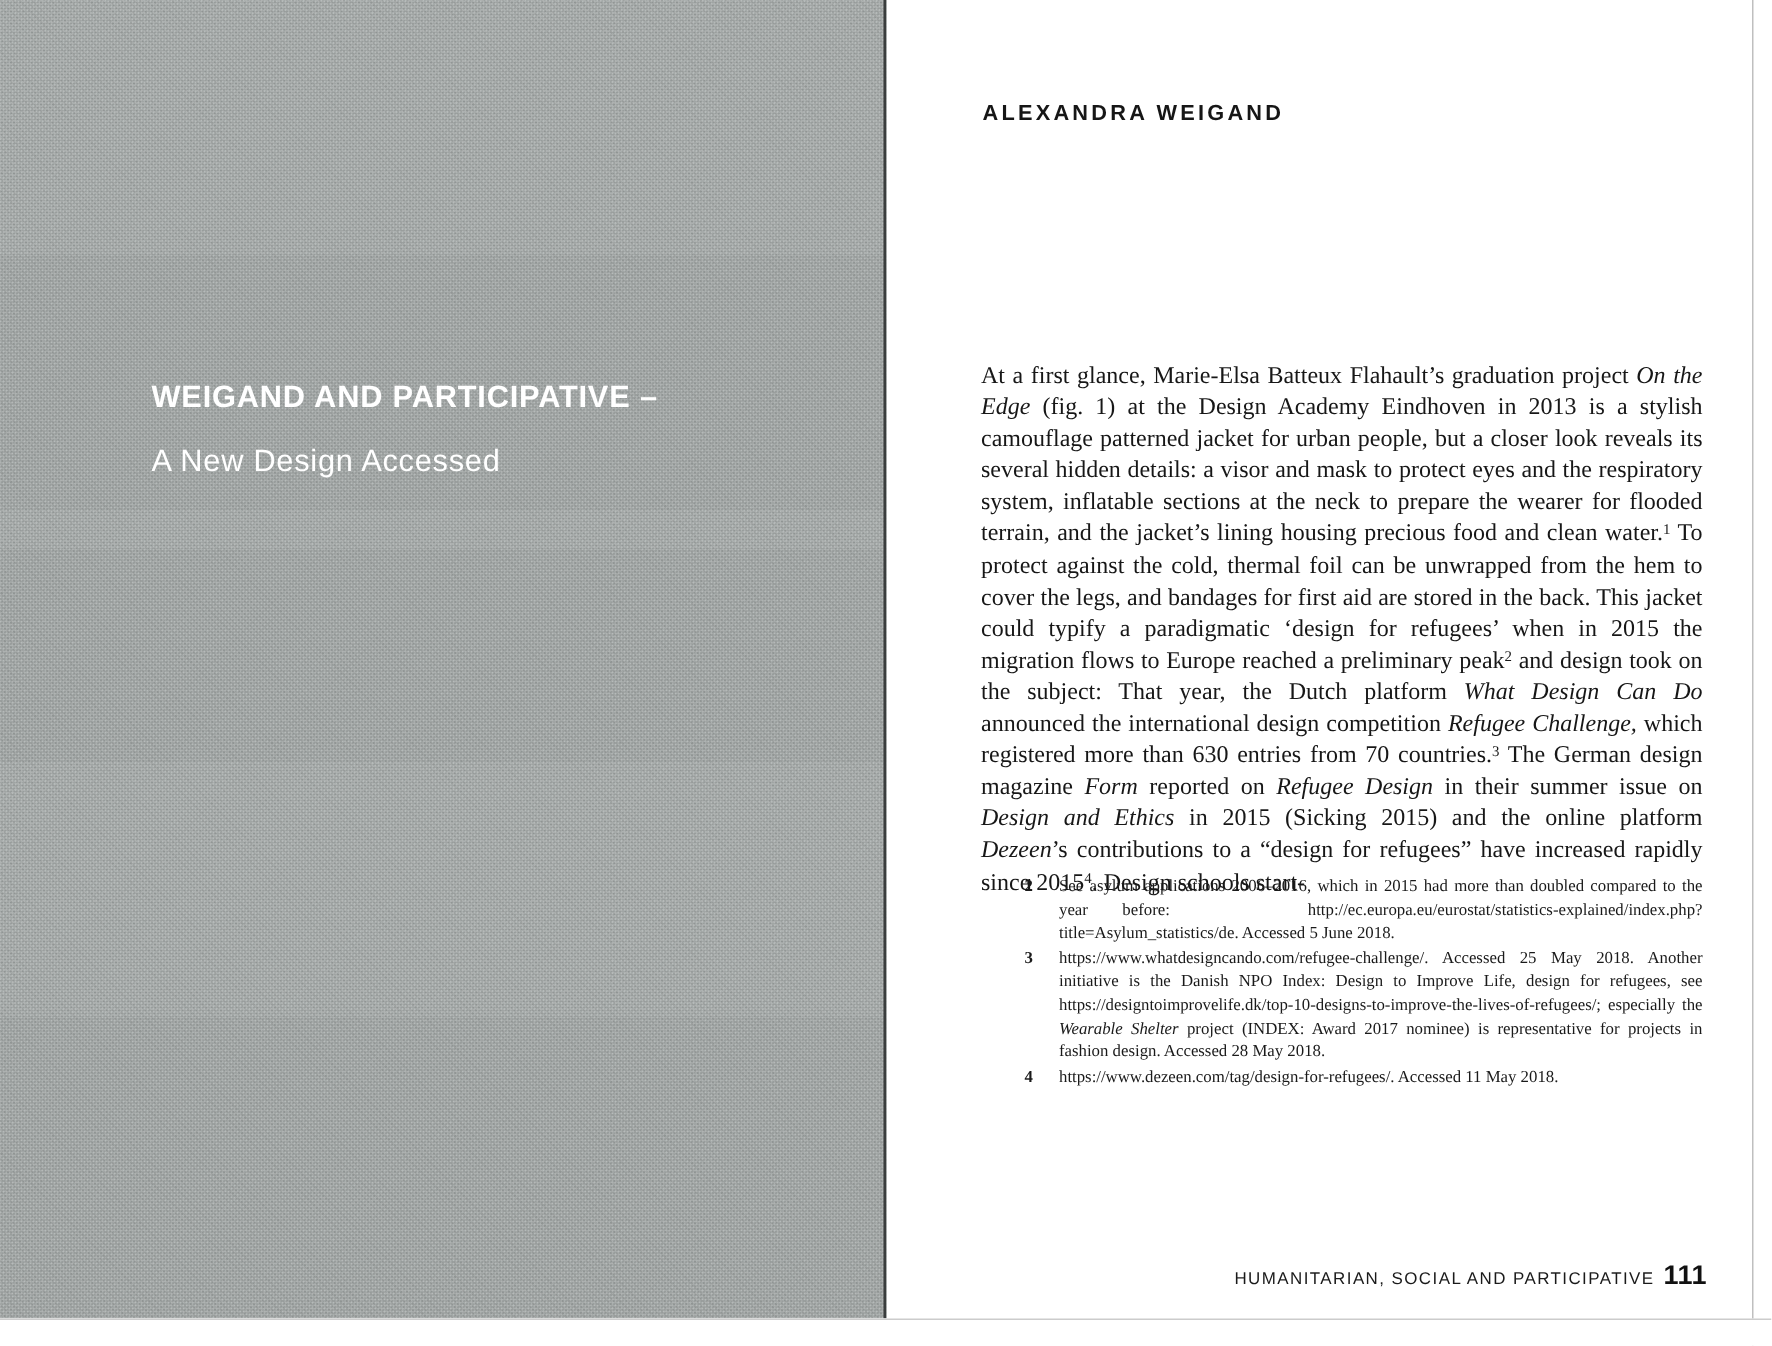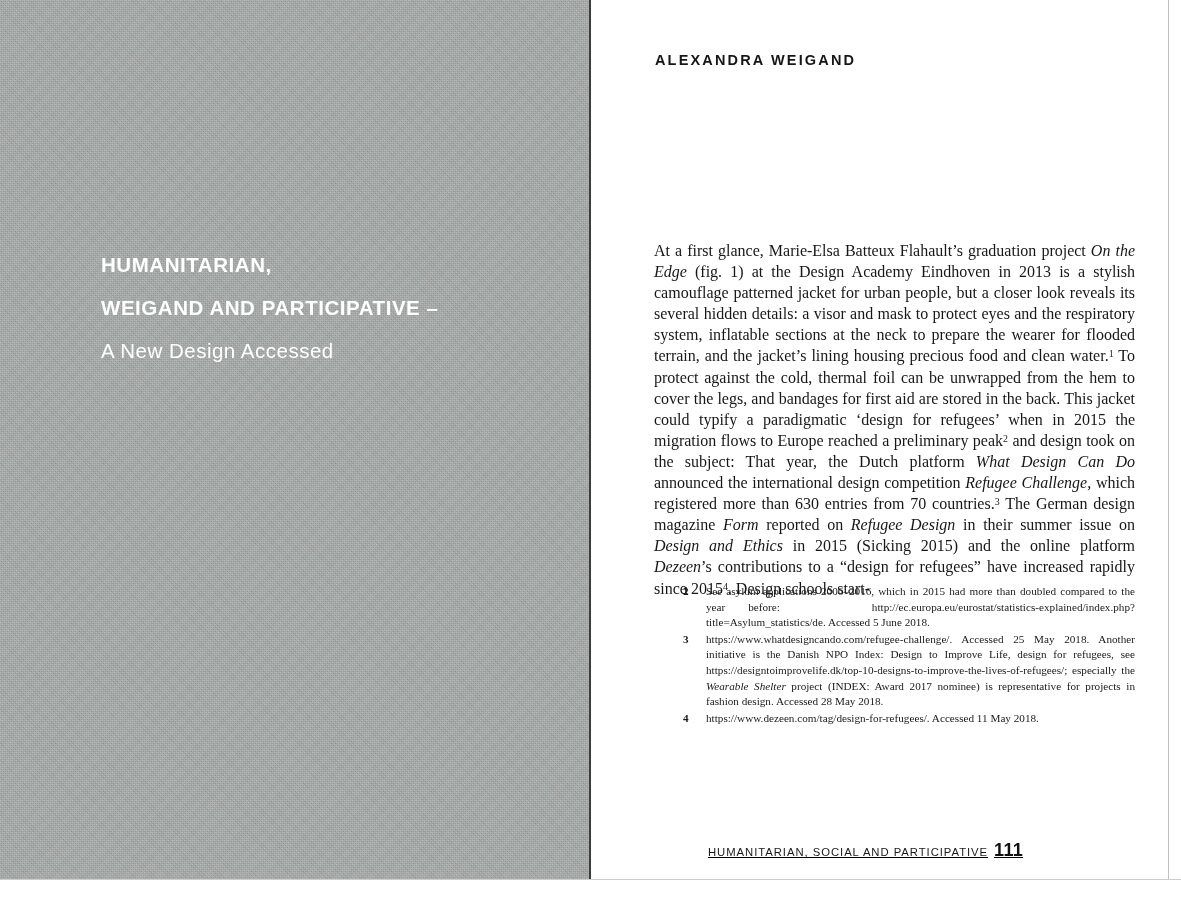--- a/index.html
+++ b/index.html
@@ -100,21 +100,21 @@
     top: 879px;
     width: 1181px;
     height: 18px;
     background: #ffffff;
     border-top: 1px solid #cccccc;
   }
 
   .author {
     position: absolute;
     left: 62px;
-    top: 52px;
+    top: 68px;
     font-family: "Liberation Sans", sans-serif;
     font-weight: bold;
     font-size: 14.5px;
     letter-spacing: 2.15px;
     color: #161616;
     white-space: nowrap;
   }
 
   .body-text {
     position: absolute;
@@ -162,23 +162,22 @@
     font-size: 11.2px;
   }
   .footnote i { font-style: italic; }
 
   
   .footer {
     position: absolute;
     left: 0;
     right: 30px;
     top: 840px;
-    text-align: center;
+    text-align: right;
     white-space: nowrap;
-    text-decoration: underline;
   }
   .footer-title {
     font-family: "Liberation Sans", sans-serif;
     font-size: 11.3px;
     letter-spacing: 0.95px;
     color: #1a1a1a;
     vertical-align: baseline;
   }
   .footer-page {
     font-family: "Liberation Sans", sans-serif;
@@ -190,21 +189,20 @@
     vertical-align: baseline;
   }
 </style>
 </head>
 <body>
 
 <div class="spread">
 
   <div class="left-panel">
     <div class="title-block">
-      <div class="title-line strong">HUMANITARIAN,</div>
       <div class="title-line strong">WEIGAND AND PARTICIPATIVE –</div>
       <div class="title-line light">A New Design Accessed</div>
     </div>
   </div>
 
   <div class="right-page">
 
     <div class="author">ALEXANDRA WEIGAND</div>
 
     <div class="body-text">At a first glance, Marie-Elsa Batteux Flahault’s graduation project <i>On the Edge</i> (fig.&nbsp;1) at the Design Academy Eindhoven in 2013 is a stylish camouflage patterned jacket for urban people, but a closer look reveals its several hidden details: a visor and mask to protect eyes and the respiratory system, inflatable sections at the neck to prepare the wearer for flooded terrain, and the jacket’s lining housing precious food and clean water.<sup>1</sup> To protect against the cold, thermal foil can be unwrapped from the hem to cover the legs, and bandages for first aid are stored in the back. This jacket could typify a paradigmatic ‘design for refugees’ when in 2015 the migration flows to Europe reached a preliminary peak<sup>2</sup> and design took on the subject: That year, the Dutch platform <i>What Design Can Do</i> announced the international design competition <i>Refugee Challenge,</i> which registered more than 630 entries from 70 countries.<sup>3</sup> The German design magazine <i>Form</i> reported on <i>Refugee Design</i> in their summer issue on <i>Design and Ethics</i> in 2015 (Sicking 2015) and the online platform <i>Dezeen</i>’s contributions to a “design for refugees” have increased rapidly since 2015<sup>4</sup>. Design schools start-</div>

